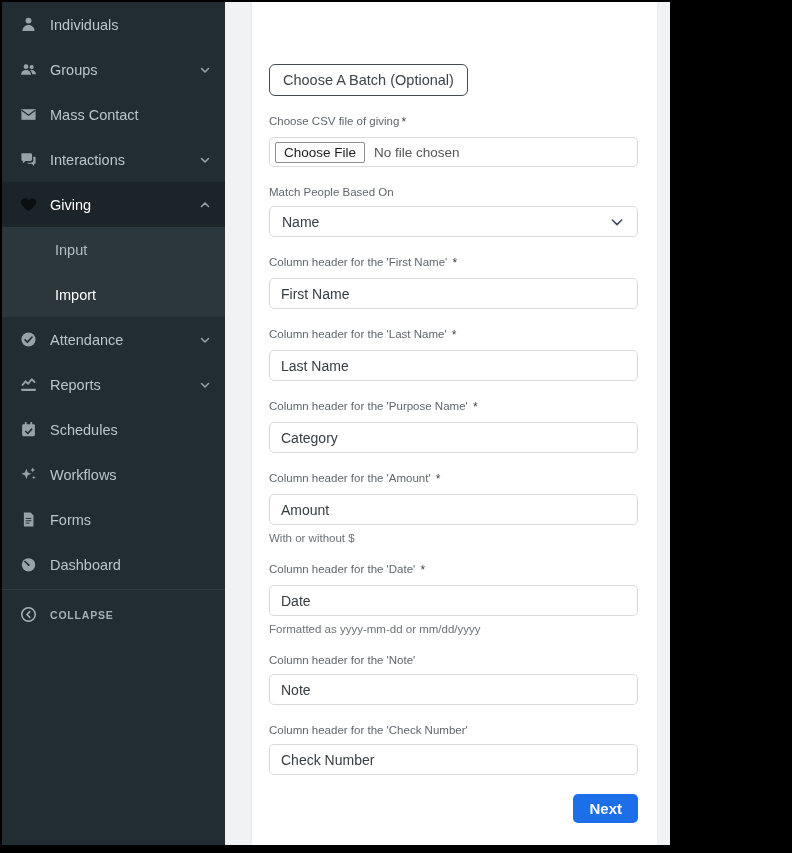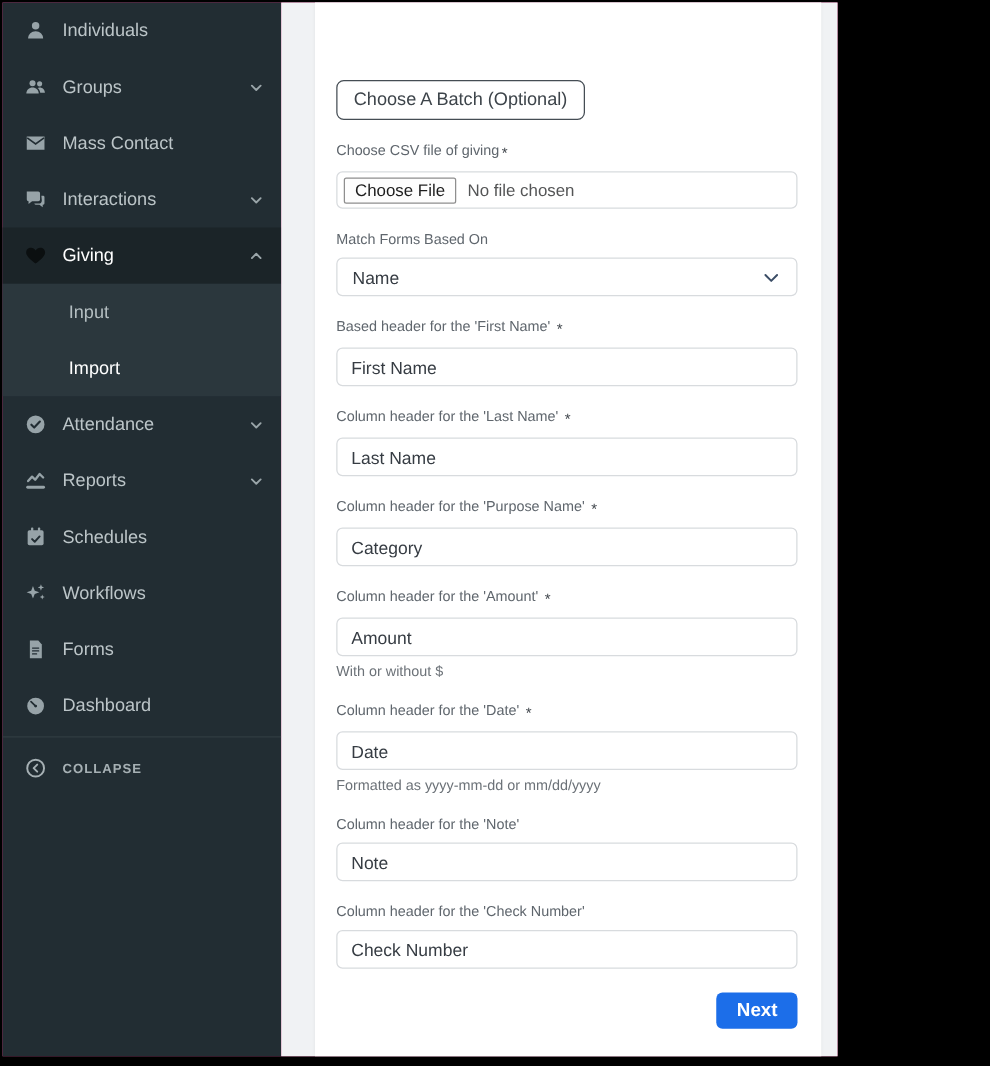--- a/index.html
+++ b/index.html
@@ -4,21 +4,21 @@
 <style>
   * { margin:0; padding:0; box-sizing:border-box; }
   html,body { width:792px; height:853px; }
   body {
     font-family:"Liberation Sans","DejaVu Sans",sans-serif;
     background:#000; overflow:hidden;
   }
   .frame {
     width:672px; height:853px;
     border:2px solid #000; border-bottom:8px solid #000;
-    display:flex; background:#ec4899;
+    display:flex; background:#14b8a6;
   }
   
   .sidebar {
     width:223px; flex:0 0 223px; height:100%;
     background:#222d33; color:#bcc5c8;
     display:flex; flex-direction:column;
     font-size:14.5px;
   }
   .nav-item {
     height:45px; display:flex; align-items:center;
@@ -267,34 +267,34 @@
       <div class="form-group">
         <span class="field-label"><span>Choose CSV file of giving</span><span class="req">*</span></span>
         <div class="file-box">
           <span class="file-btn">Choose File</span>
           <span class="file-status">No file chosen</span>
         </div>
       </div>
 
       
       <div class="form-group">
-        <span class="field-label">Match Forms Based On</span>
+        <span class="field-label">Match People Based On</span>
         <div class="select-box">
           <span>Name</span>
           <span class="select-chevron">
             <svg viewBox="0 0 24 24" fill="none" stroke="currentColor" stroke-width="2.4" stroke-linecap="round" stroke-linejoin="round">
                 <path d="M5 9l7 7 7-7"></path>
               </svg>
           </span>
         </div>
       </div>
 
       
       <div class="form-group">
-        <span class="field-label"><span>Based header for the 'First Name'</span> <span class="req">*</span></span>
+        <span class="field-label"><span>Column header for the 'First Name'</span> <span class="req">*</span></span>
         <input class="text-input" type="text" value="First Name" style="">
       </div>
 
       
       <div class="form-group">
         <span class="field-label"><span>Column header for the 'Last Name'</span> <span class="req">*</span></span>
         <input class="text-input" type="text" value="Last Name" style="">
       </div>
 
       

